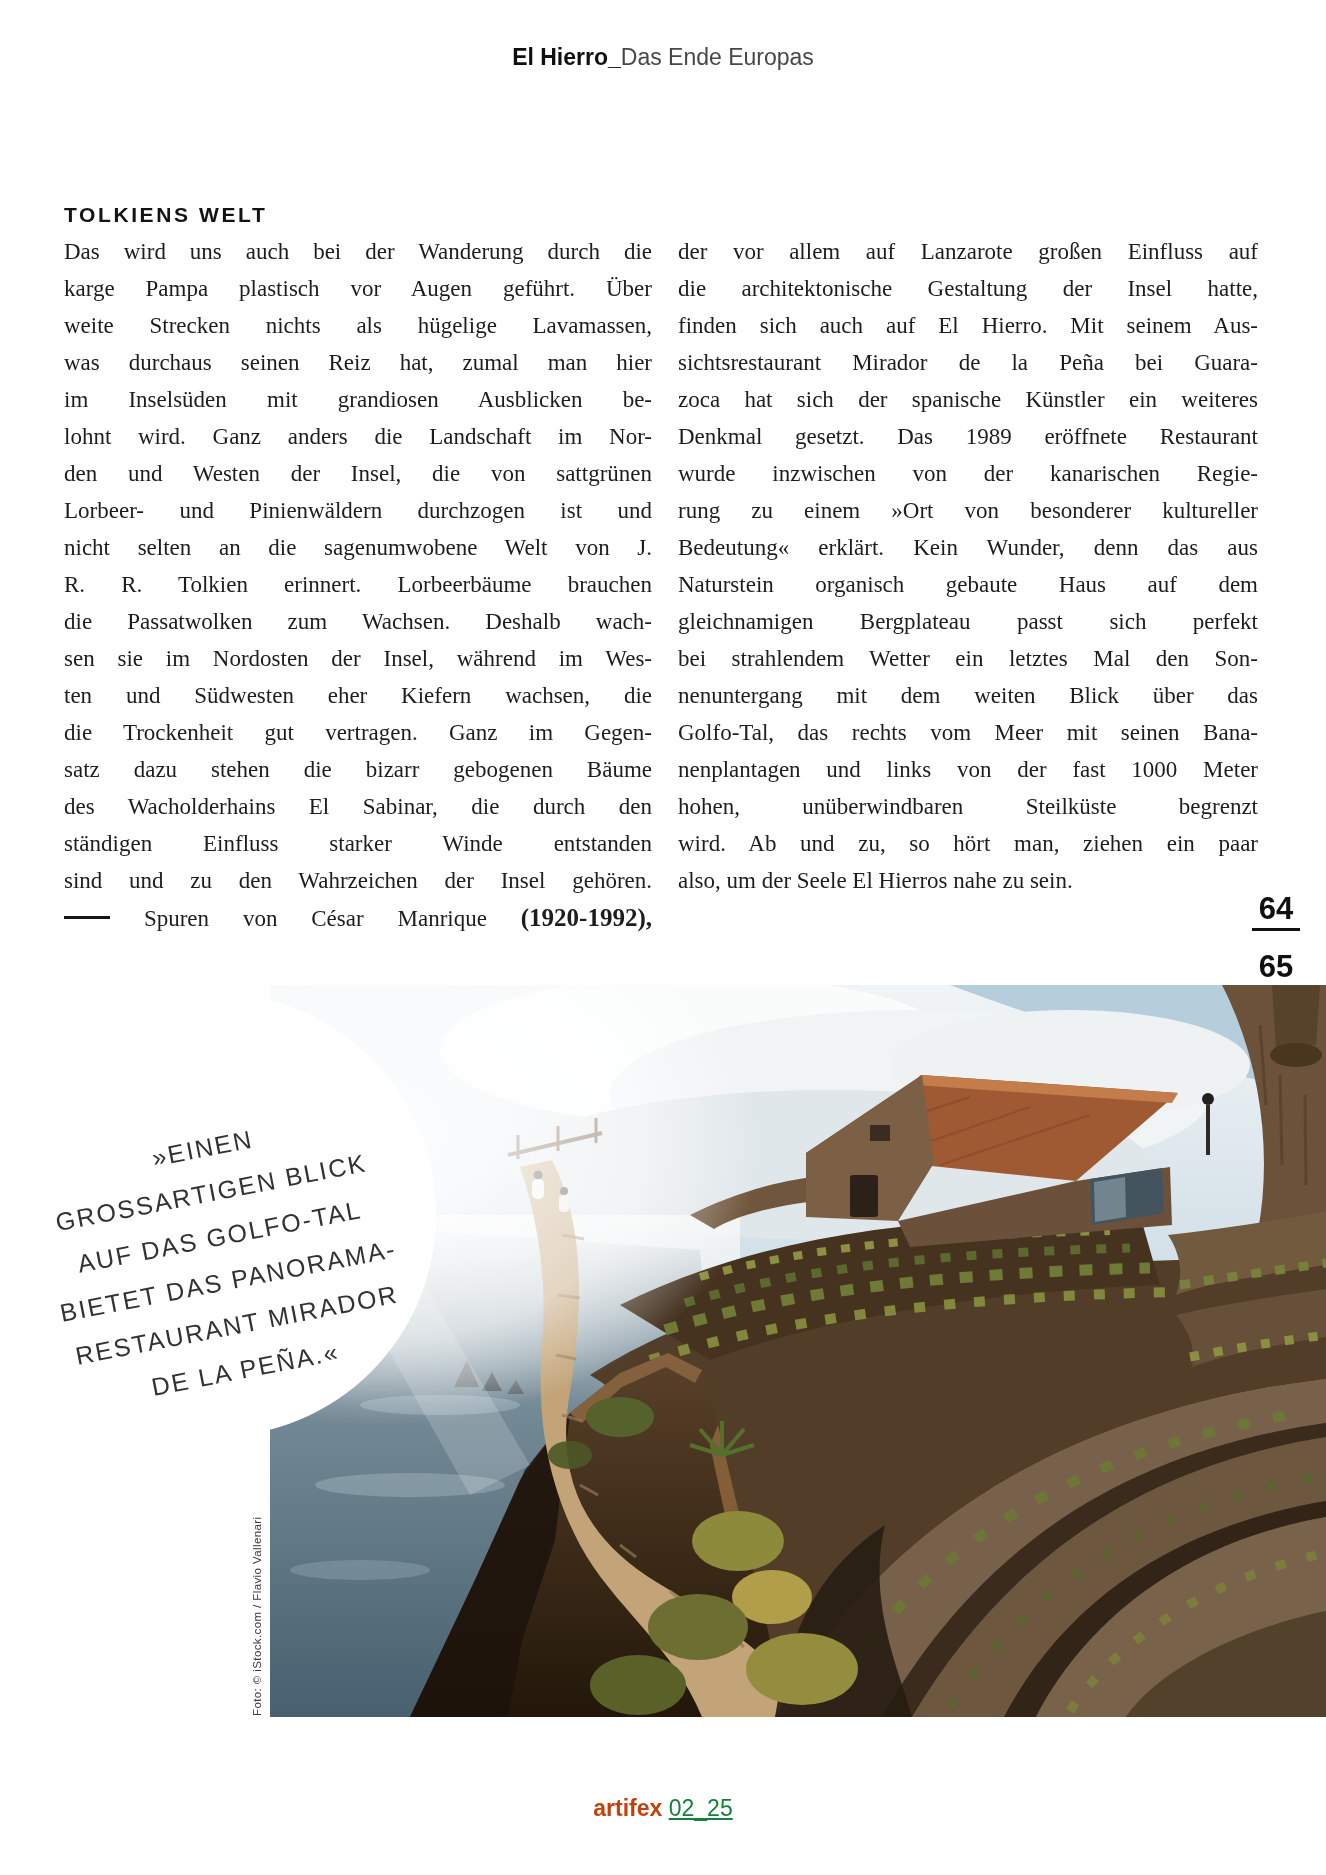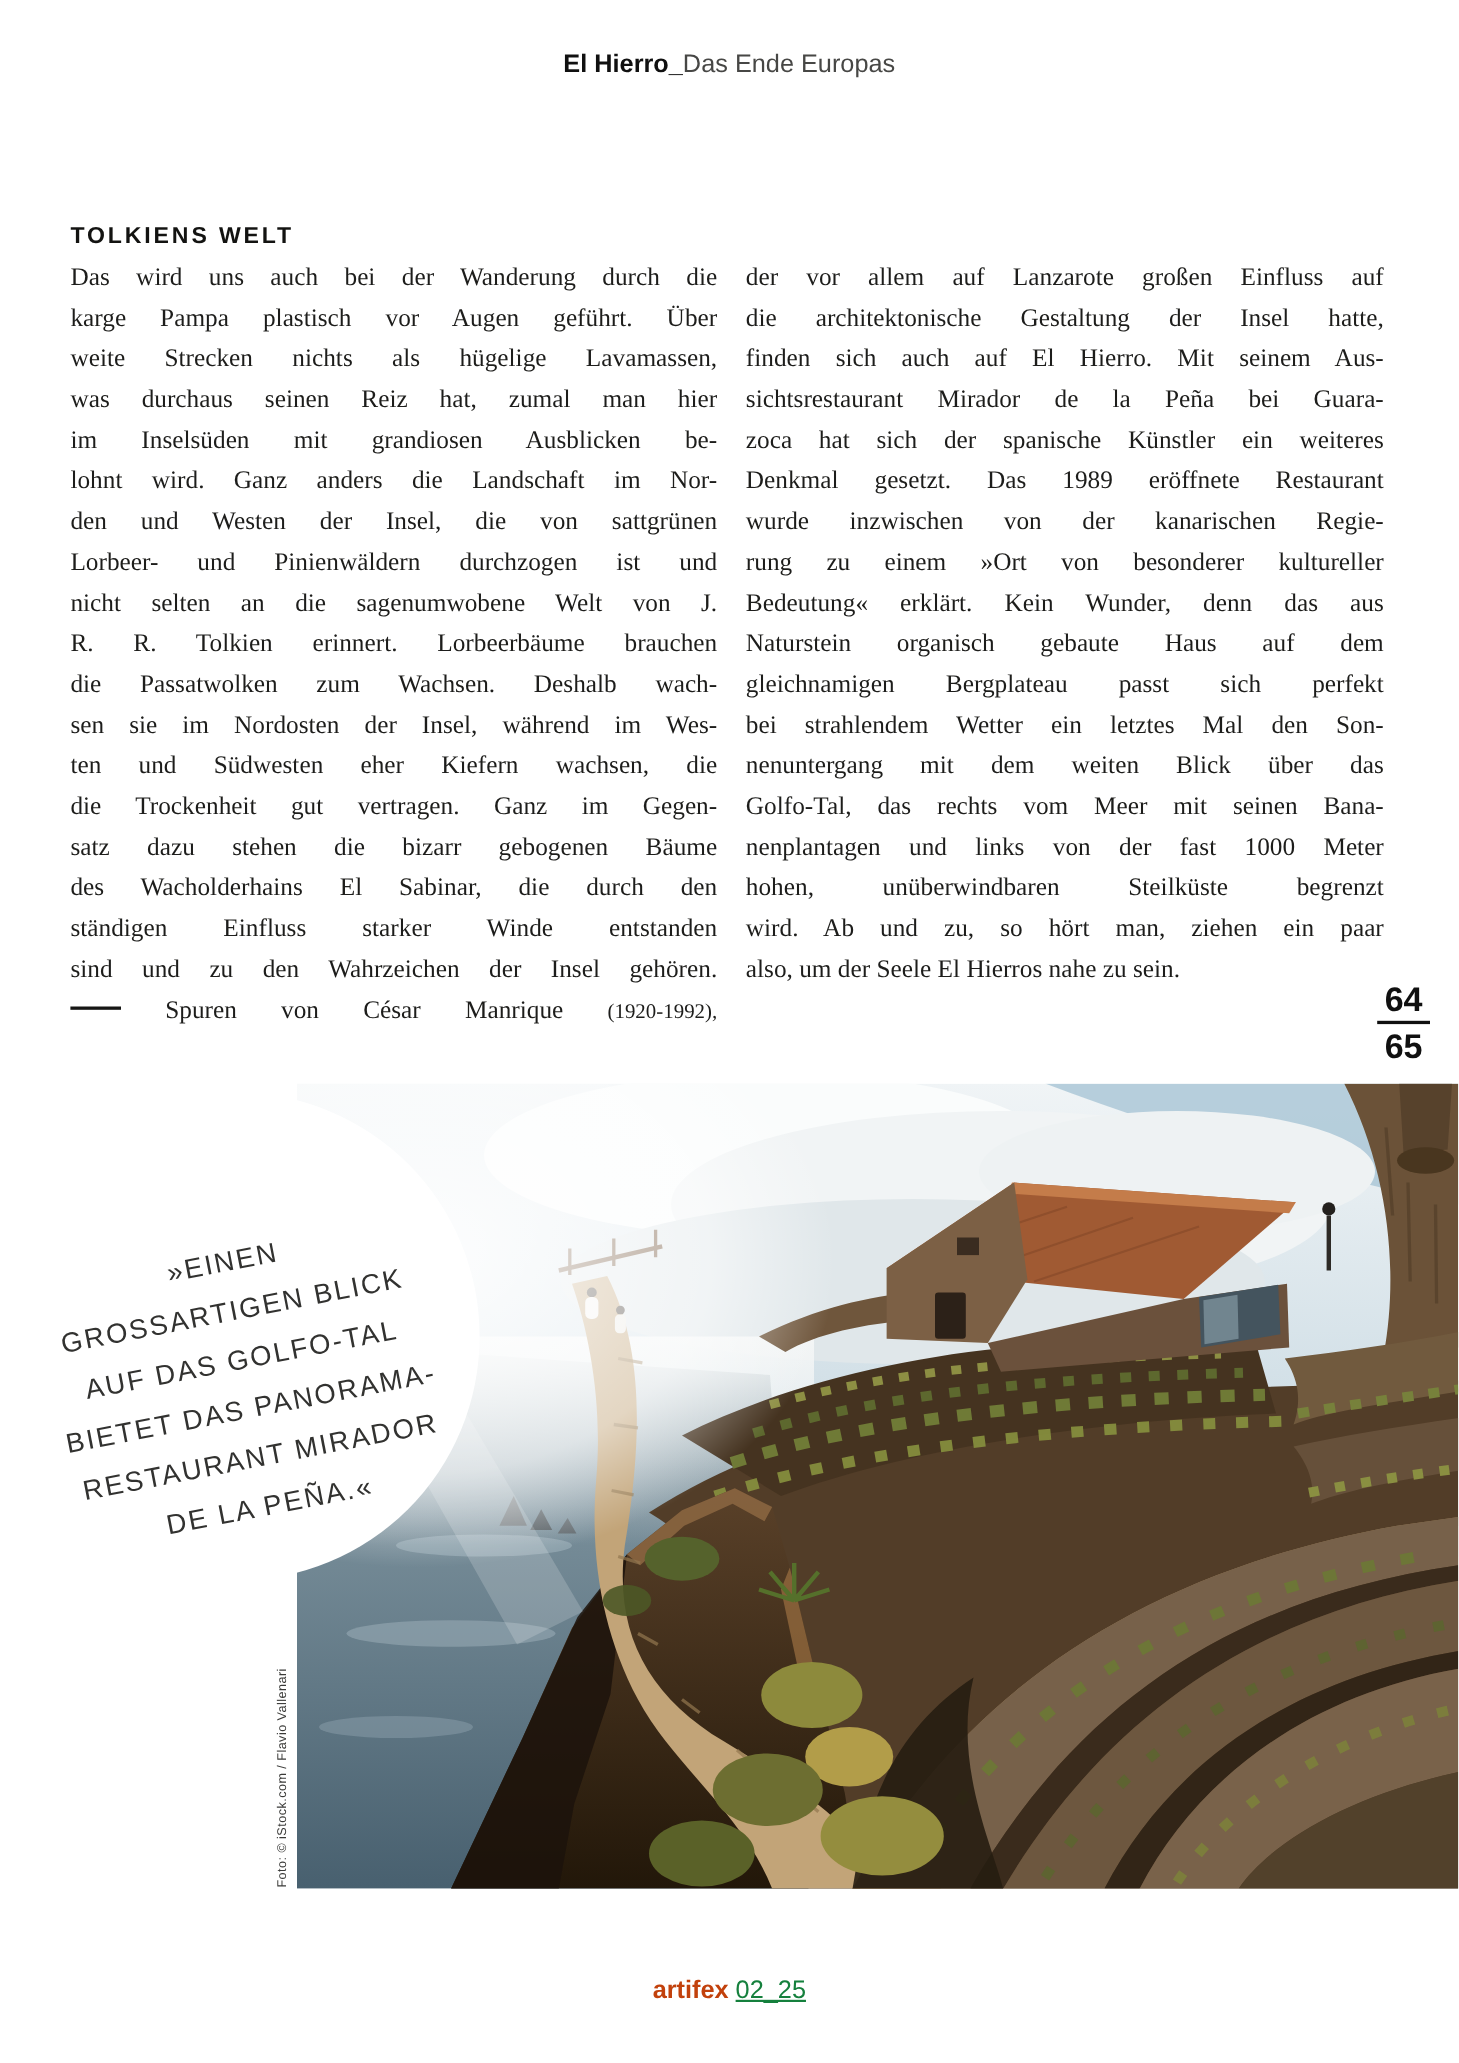--- a/index.html
+++ b/index.html
@@ -17,28 +17,28 @@
   .col{position:absolute;top:196px;font-size:23px;line-height:37px;color:#1d1d1b;}
   .col-left{left:64px;width:588px;}
   .col-right{left:678px;width:580px;}
   .heading{font-family:"Liberation Sans","DejaVu Sans",sans-serif;font-weight:700;
            font-size:21px;letter-spacing:2.6px;line-height:37px;color:#131311;}
   .spacer-line{height:37px;}
   .tline{text-align:justify;text-align-last:justify;white-space:nowrap;}
   .tline.plain-last{text-align-last:left;}
   .closing{text-align:justify;text-align-last:justify;}
   .closing .rule{display:inline-block;width:46px;height:3px;background:#161614;vertical-align:middle;margin-bottom:6px;}
-  .closing .years{font-size:19px;}
+  .closing .years{font-size:25px;font-weight:bold;}
 
   
   .pagenums{position:absolute;left:1252px;top:890px;width:48px;text-align:center;
             font-family:"Liberation Sans","DejaVu Sans",sans-serif;font-weight:700;
             font-size:31px;line-height:1.2;color:#101010;}
   .pagenums .top{border-bottom:3px solid #101010;padding-bottom:1px;}
-  .pagenums .bot{padding-top:2px;}
+  .pagenums .bot{padding-top:17px;}
 
   
   .photo{position:absolute;left:270px;top:985px;width:1056px;height:732px;overflow:hidden;}
   .photo svg{display:block;width:100%;height:100%;}
 
   
   .quote-circle{position:absolute;left:-8px;top:993px;width:444px;height:444px;
                 border-radius:50%;background:#ffffff;}
   .quote{position:absolute;left:14px;top:1124px;width:420px;transform:rotate(-11deg);
          font-family:"Liberation Sans","DejaVu Sans",sans-serif;font-weight:300;

